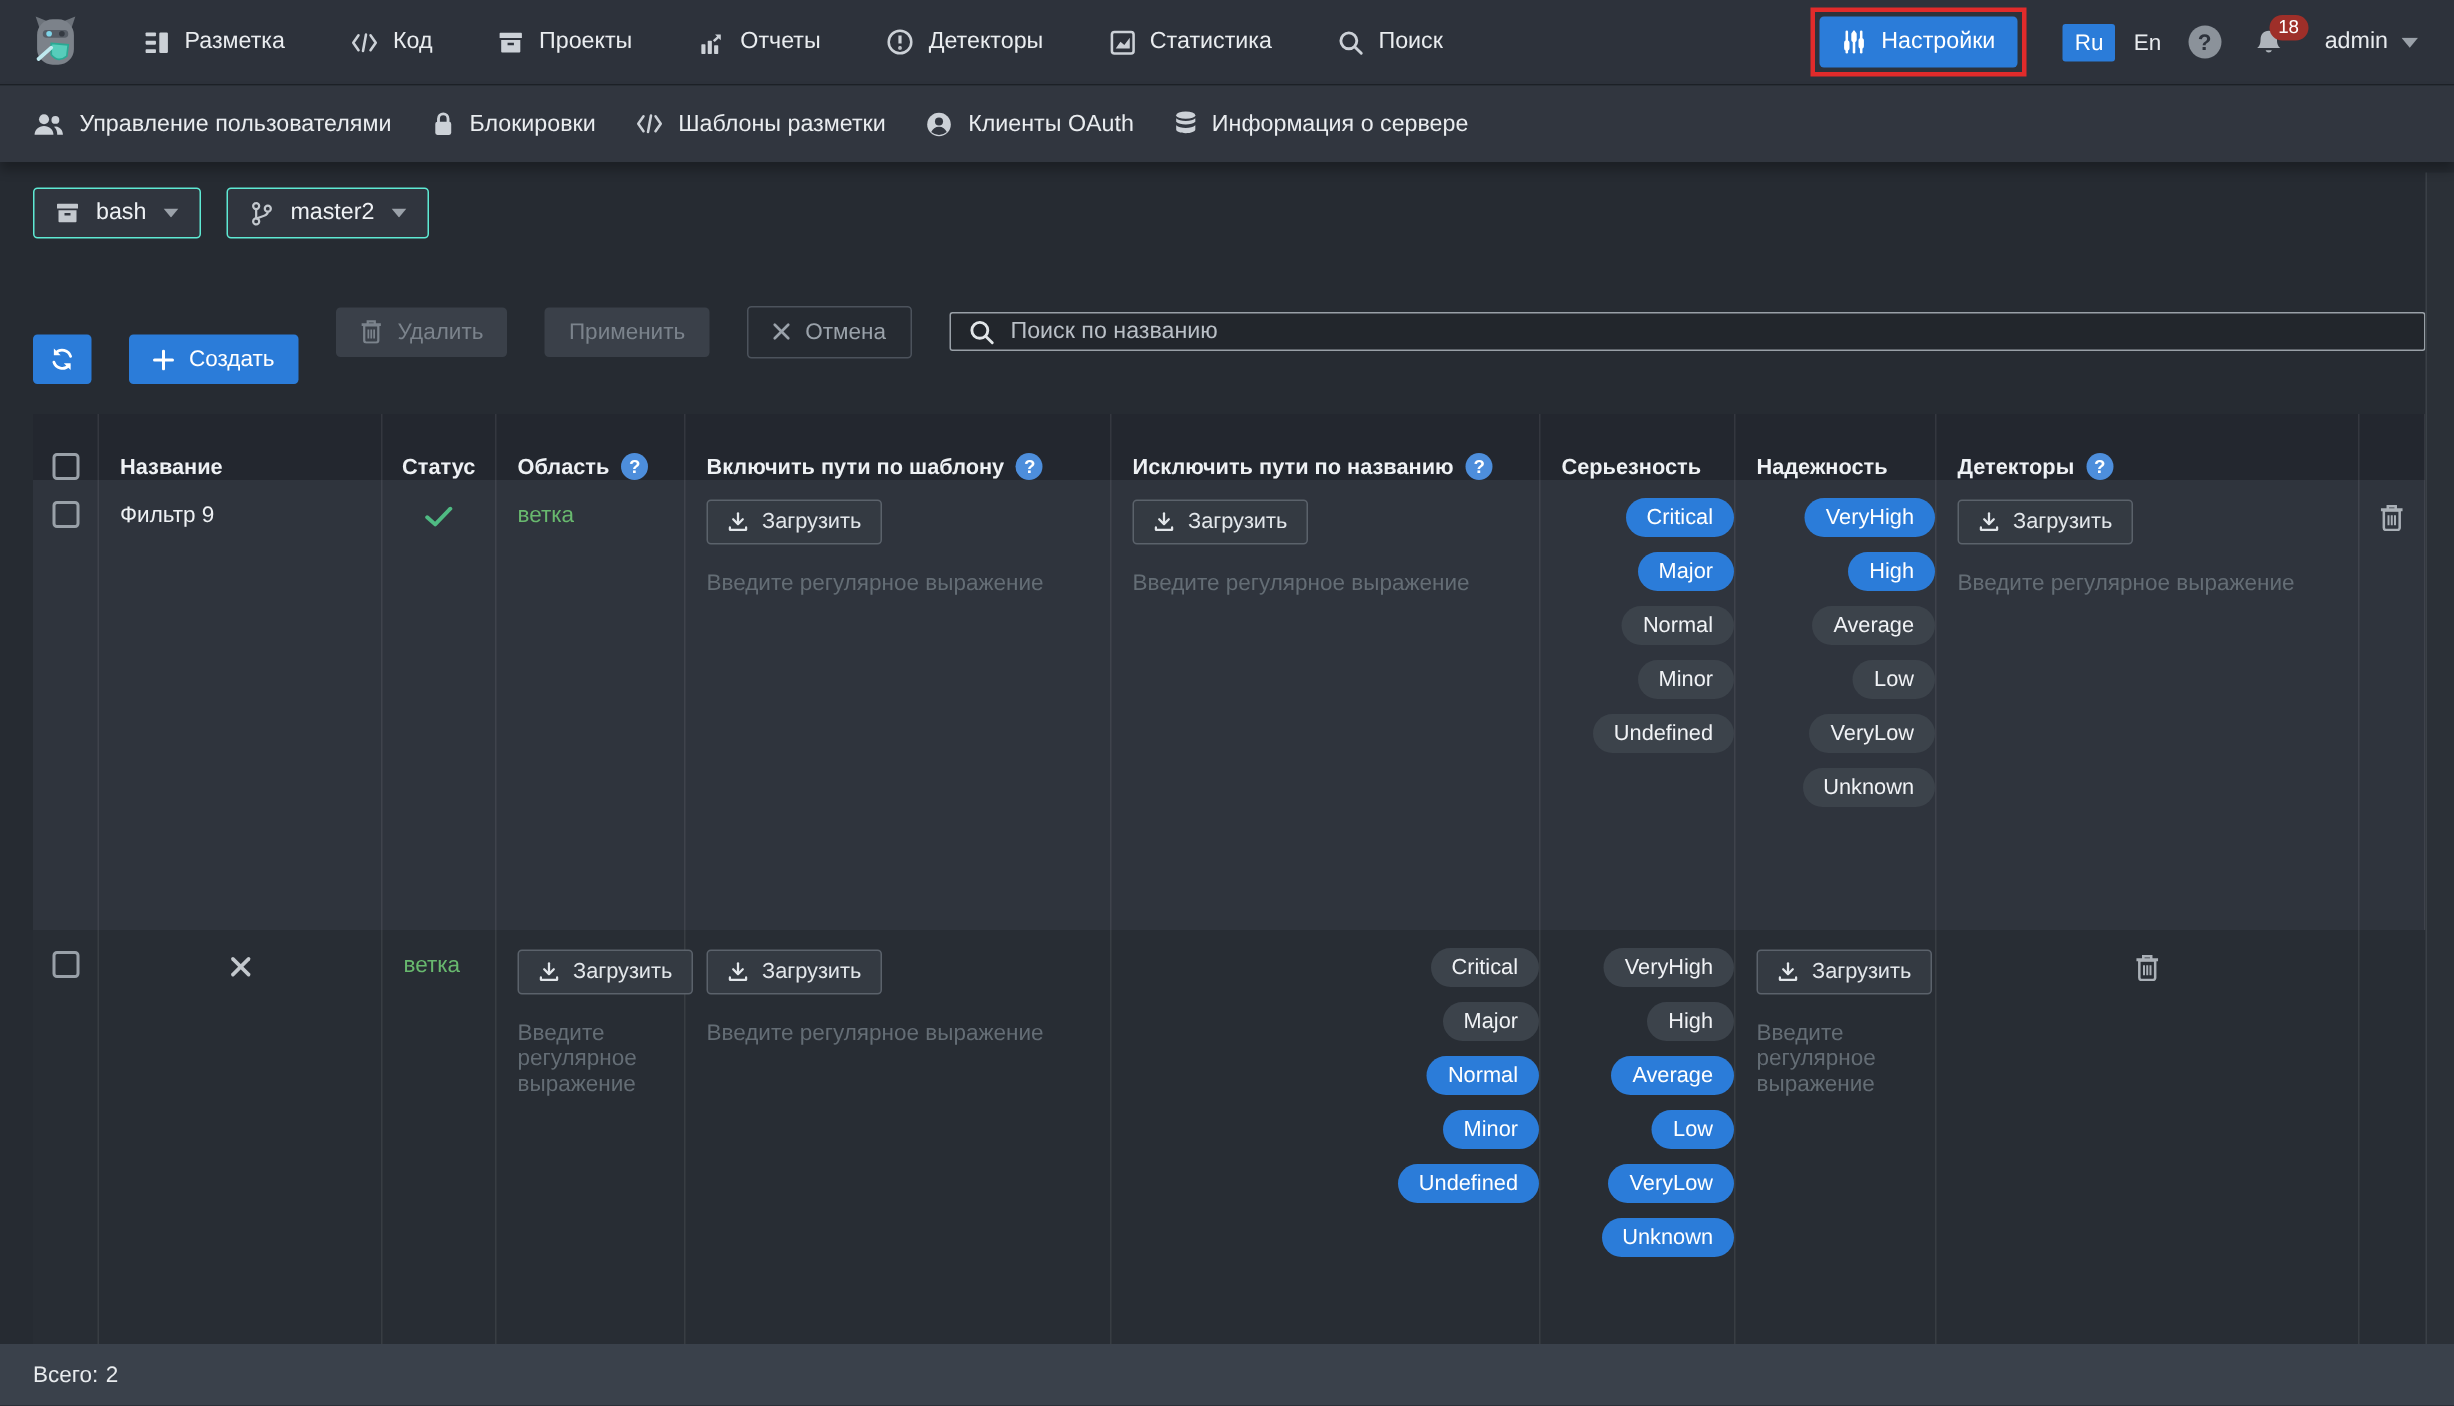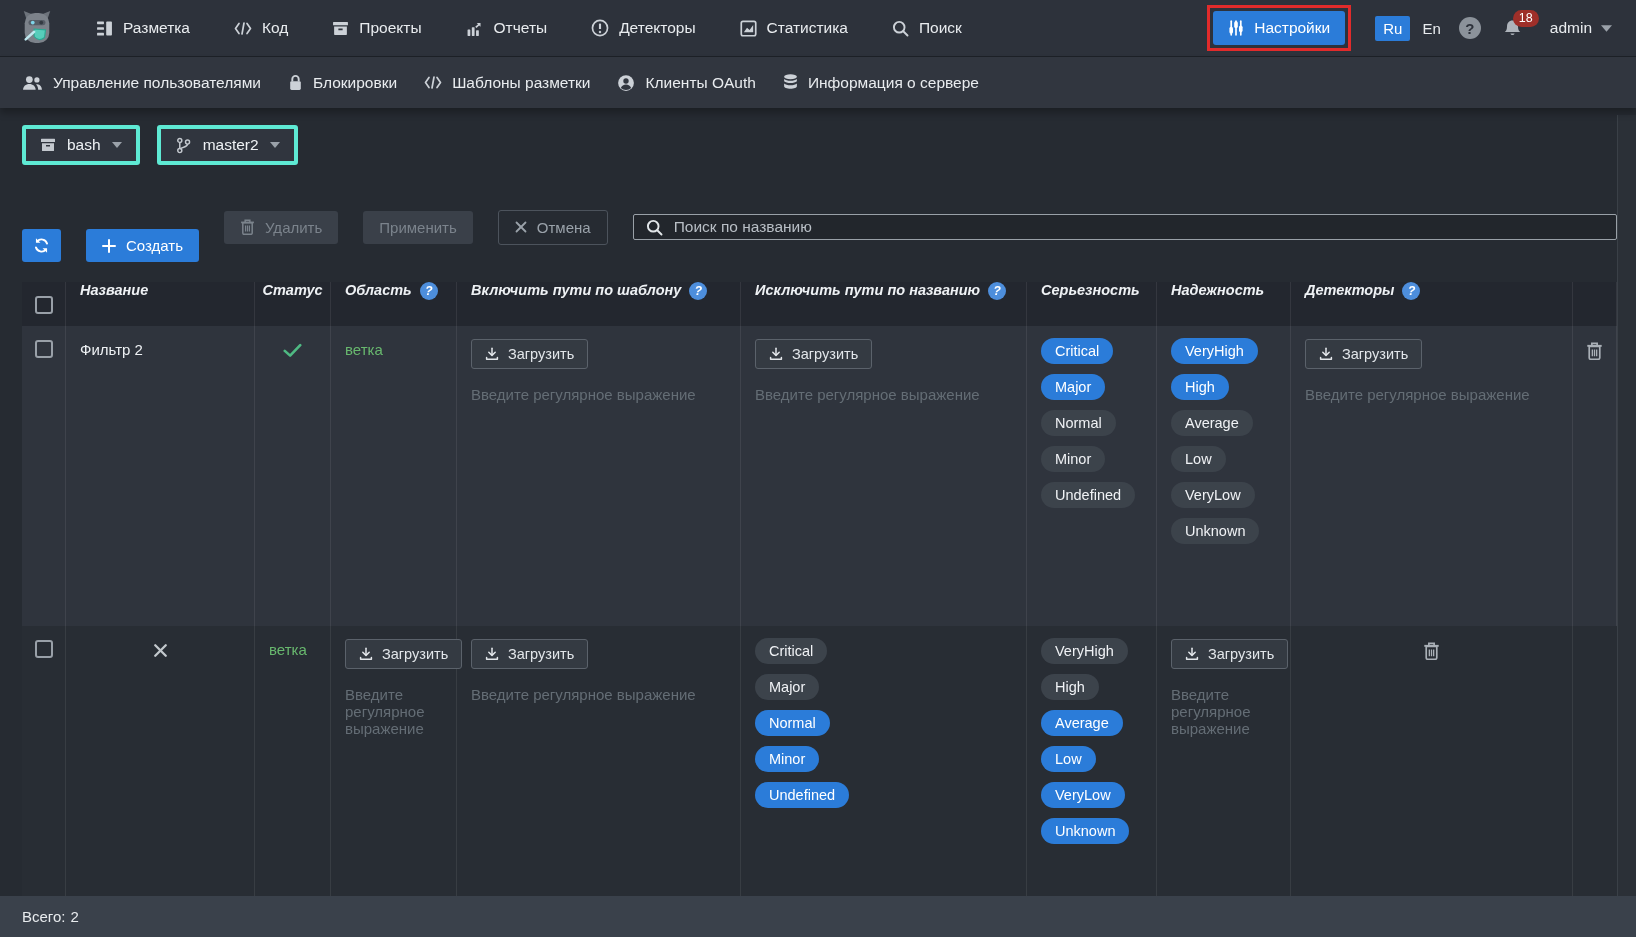--- a/index.html
+++ b/index.html
@@ -26,53 +26,53 @@
   .user-menu { display:flex; align-items:center; gap:9px; cursor:pointer; font-size:15.5px; margin-left:10px; }
   .chev { color:#9aa1a9; }
 
   
   .subnav { height:51px; background:#31363f; display:flex; align-items:center; padding:0 22px; gap:27px; box-shadow:0 5px 7px rgba(0,0,0,.28); position:relative; z-index:2; }
   .subnav .nav-item { font-size:15.5px; }
   .subnav-active-btn { display:flex; align-items:center; gap:10px; background:#2b7cd9; color:#fff; border:none; font-family:inherit; font-size:15.5px; padding:8px 16px; border-radius:4px; cursor:pointer; }
 
   
   .context-row { margin:17px 22px 0; display:flex; gap:17px; }
-  .dropdown { display:flex; align-items:center; gap:11px; background:#30353e; border:4px solid #5eead4; border-radius:3px; padding:7px 14px; font-size:15.5px; color:#eef1f4; cursor:pointer; }
+  .dropdown { display:flex; align-items:center; gap:11px; background:#30353e; border:1px solid #5eead4; border-radius:3px; padding:7px 14px; font-size:15.5px; color:#eef1f4; cursor:pointer; }
   .dropdown .ic { color:#c3c8ce; }
 
   
   .toolbar { margin:27px 22px 0 22px; width:1595px; display:flex; gap:25px; align-items:center; }
   .btn { display:inline-flex; align-items:center; gap:10px; border:none; border-radius:3px; font-family:inherit; font-size:15px; padding:8px 16px; cursor:pointer; }
   .btn-blue { background:#2b7cd9; color:#fff;margin-top:37px; }
   .btn-icononly { padding:8px 11px; }
   .btn-disabled { background:#3a4049; color:#7b838c; cursor:default; }
   .btn-outline { background:transparent; border:1px solid #4c535c; color:#9aa2aa; }
   .searchbox { flex:1; height:26px; background:#22262c; border:1px solid #99a0a7; border-radius:2px; display:flex; align-items:center; padding:0 12px; gap:11px; }
   .searchbox .ic { color:#e2e6e9; }
   .searchbox input { background:transparent; border:none; outline:none; color:#dfe3e7; font-size:15.5px; font-family:inherit; width:100%; }
   .searchbox input::placeholder { color:#b9bfc6; opacity:1; }
 
   
   .table { margin:20px 0 0 22px; width:1595px; font-size:15px; }
   .trow { display:grid; grid-template-columns:44px 189px 76px 126px 284px 286px 130px 134px 282px 44px; }
   .trow > div { border-right:1px solid rgba(255,255,255,.08); }
   .thead { background:#23272f; height:44px; font-weight:bold; font-size:14.5px; color:#eef1f4; }
-  .thead > div { display:flex; align-items:flex-start; padding-left:14px; gap:8px;font-style:italic; }
+  .thead > div { display:flex; align-items:flex-end; padding-left:14px; gap:8px; }
   .thead .center, .c-check, .c-del, .c-status { justify-content:center; padding-left:0 !important; }
   .row-a { background:#2f343d; height:300px; }
   .row-b { background:#282d34; height:285px; }
   .c-check { display:flex; align-items:flex-start; justify-content:center; padding-top:14px; }
   .checkbox { width:18px; height:18px; border:2px solid #99a0a8; border-radius:3px; background:transparent; cursor:pointer; }
   .c-name { padding:15px 14px; color:#eef1f4; }
   .c-status { display:flex; align-items:flex-start; justify-content:center; padding-top:17px; }
   .c-scope { padding:15px 14px; color:#68b86e; }
   .c-upload { padding:13px 14px; }
   .btn-upload { display:inline-flex; align-items:center; gap:9px; background:#343a42; border:1px solid #5b626b; border-radius:3px; color:#e2e6ea; font-family:inherit; font-size:14.5px; padding:6px 13px; cursor:pointer; }
   .regex-ph { margin-top:17px; color:#646d75; font-size:15px; }
-  .c-pills { padding:12px 0 0 14px; display:flex; flex-direction:column; align-items:flex-start; }
+  .c-pills { padding:12px 0 0 14px; display:flex; flex-direction:column; align-items:flex-end; }
   .pill { padding:5px 14px; border-radius:16px; background:#3c434b; color:#f0f2f5; font-size:14.5px; margin-bottom:10px; cursor:pointer; }
   .pill.active { background:#2b7cd9; color:#fff; }
   .c-del { display:flex; align-items:flex-start; justify-content:center; padding-top:16px; color:#aab0b7; }
   .c-del .ic { cursor:pointer; }
 
   
   .footer { position:absolute; left:0; right:0; bottom:0; height:41px; background:#3a414b; display:flex; align-items:center; padding-left:22px; font-size:15px; color:#e8ebee; gap:5px; }
   .scroll-track { position:absolute; top:115px; right:0; width:19px; height:781px; background:#2b3037; border-left:1px solid #3a4047; }
   .q-icon { width:18px; height:18px; min-width:18px; border-radius:50%; background:#4d8edc; color:#fff; font-size:12.5px; font-weight:bold; display:inline-flex; align-items:center; justify-content:center; cursor:pointer; }
 </style>
@@ -383,21 +383,21 @@
         <span>Детекторы</span>
         <span class="q-icon">?</span>
       </div>
     <div></div>
   </div>
 
   <div class="trow row-a">
     <div class="c-check">
         <span class="checkbox"></span>
       </div>
-    <div class="c-name">Фильтр 2</div>
+    <div class="c-name">Фильтр 9</div>
     <div class="c-status">
       <span>
         <svg width="19" height="15" viewBox="0 0 16 12" fill="none" stroke="#4fba83" stroke-width="2.2" stroke-linecap="round" stroke-linejoin="round">
             <path d="M1.5 6.3 6 10.3 14.5 1.5"></path>
           </svg>
       </span>
     </div>
     <div class="c-scope">ветка</div>
     <div class="c-upload">
       <button class="btn-upload">

